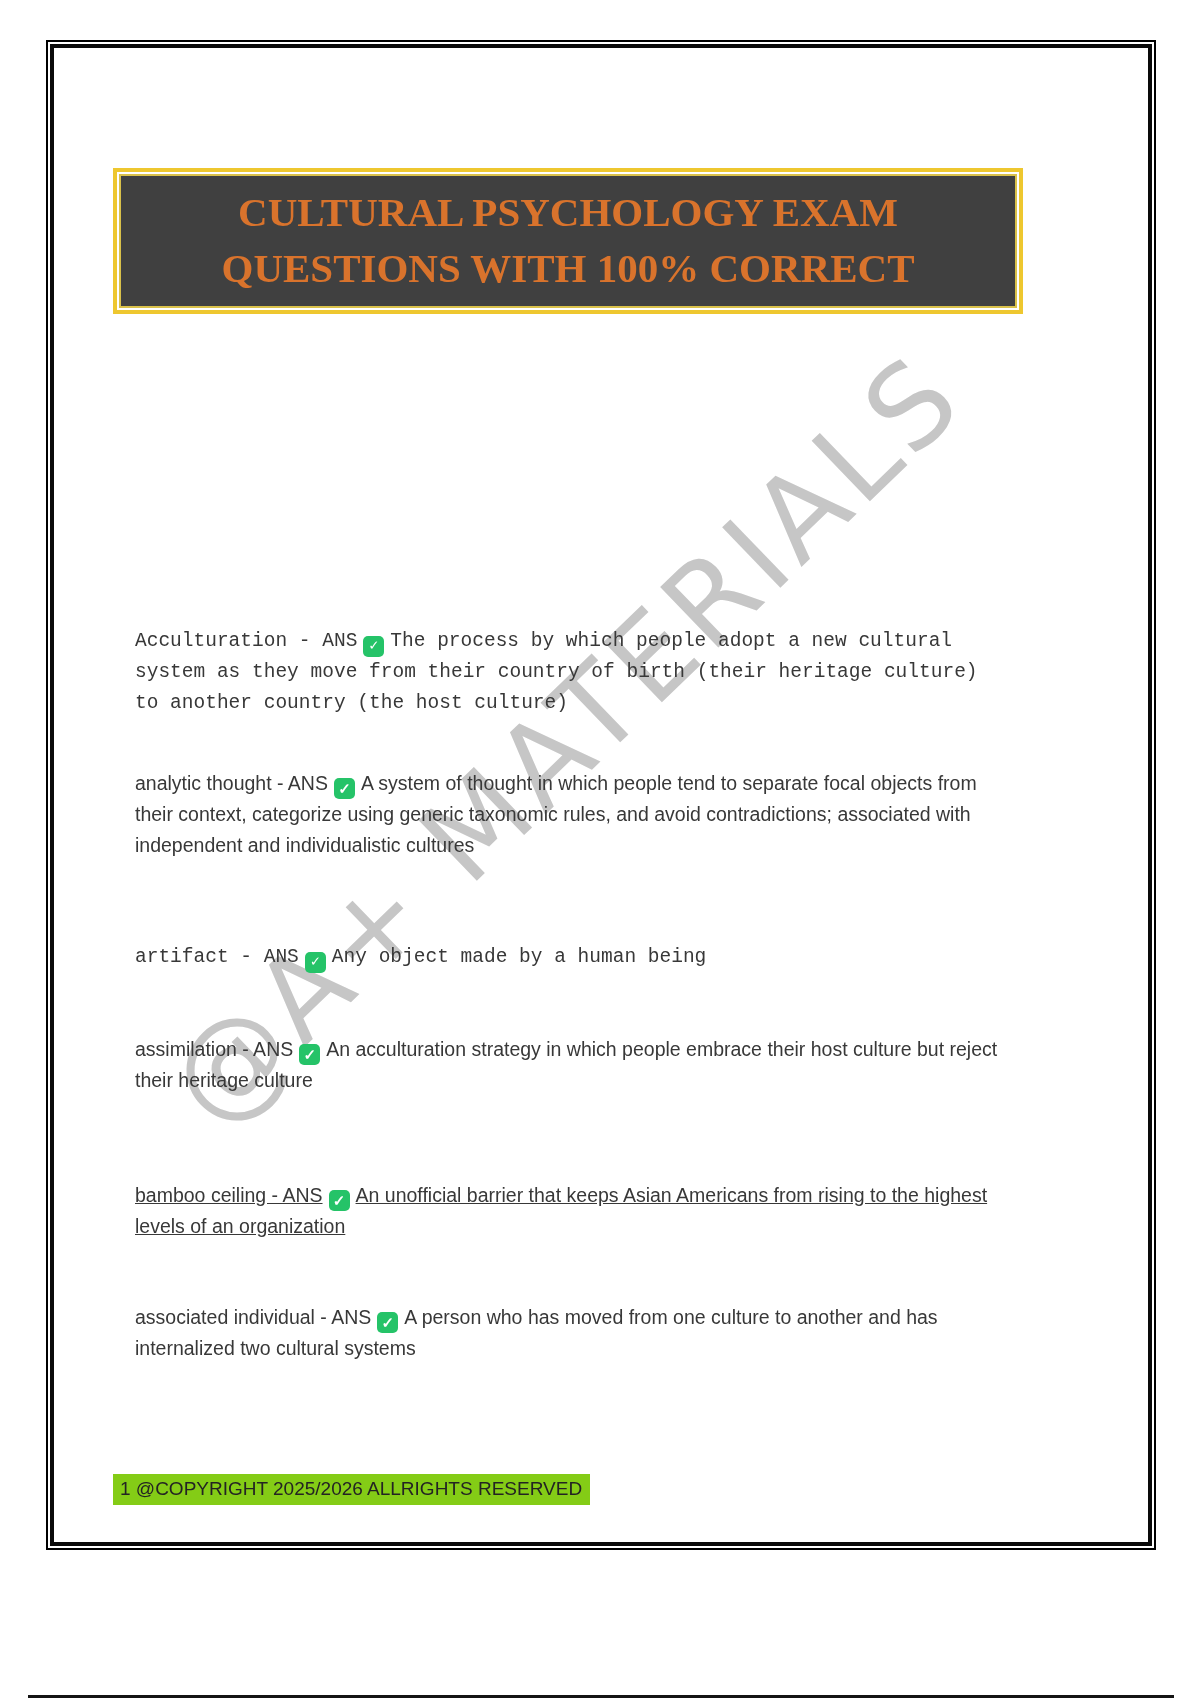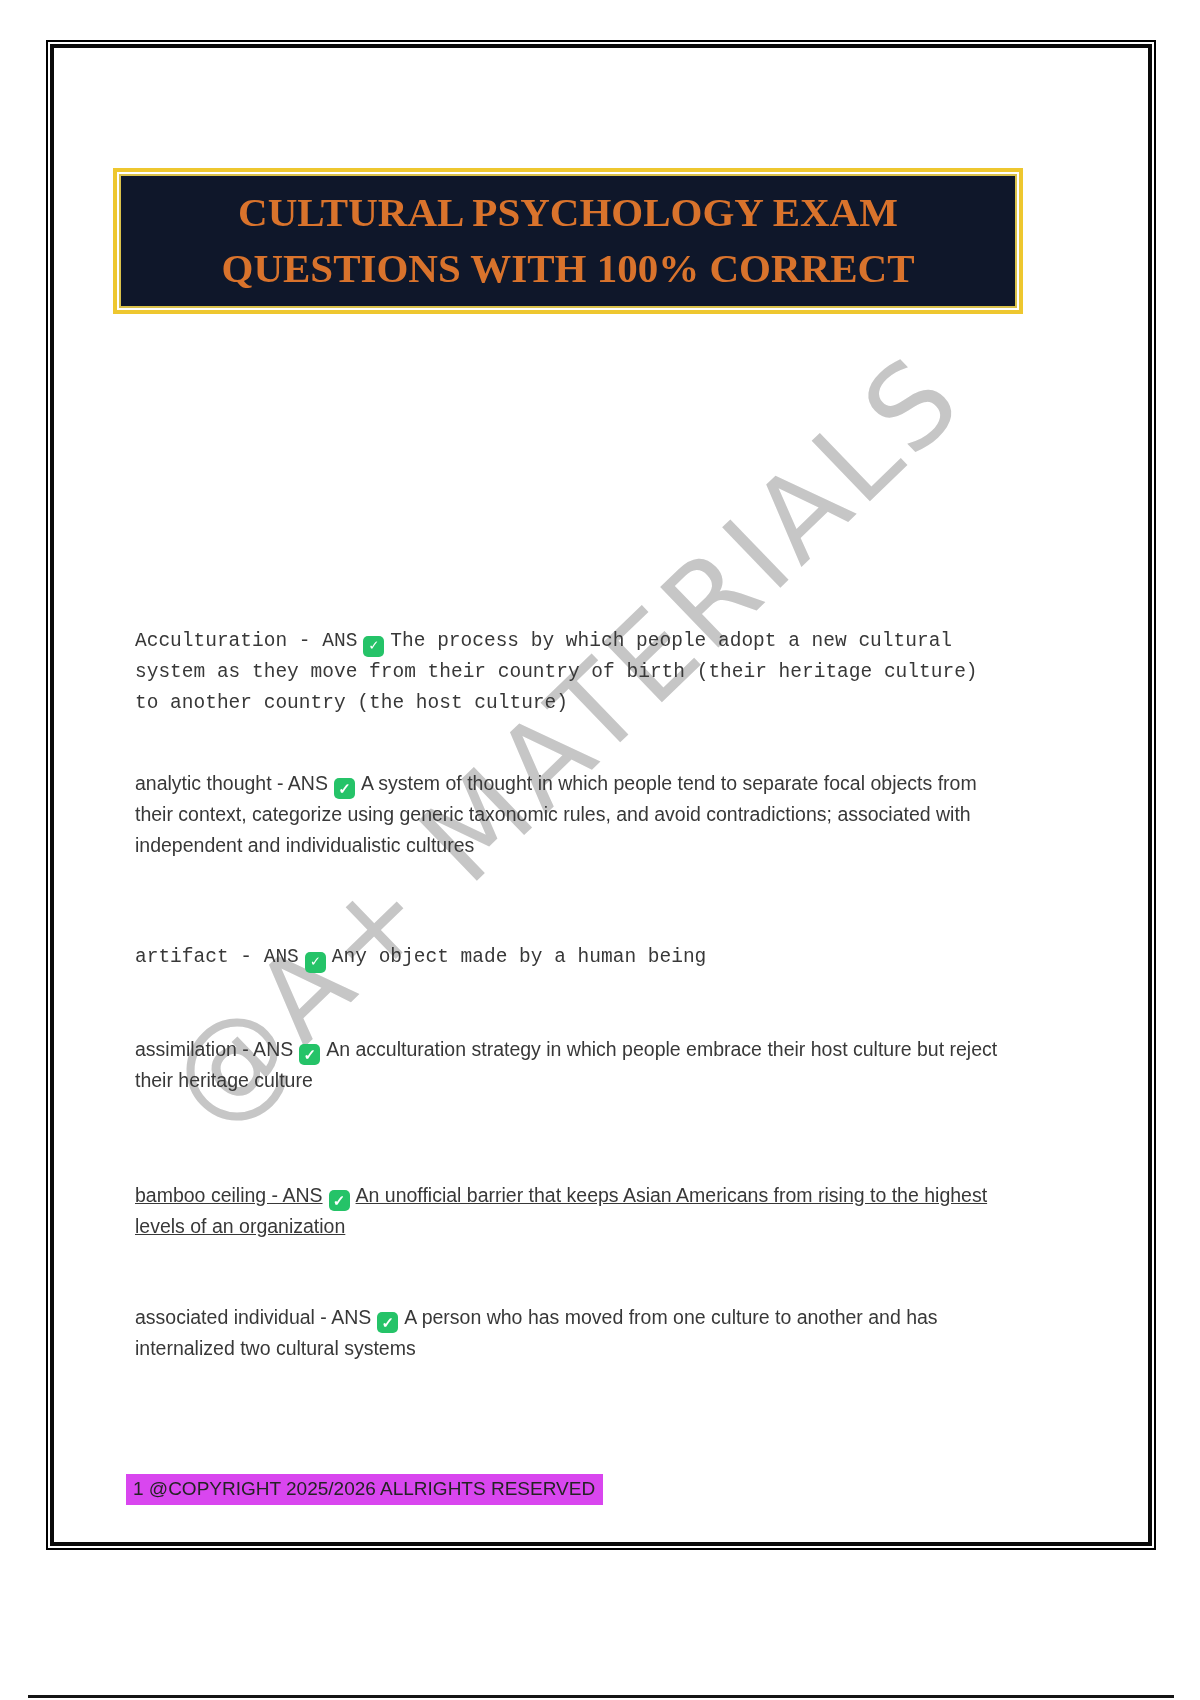--- a/index.html
+++ b/index.html
@@ -27,21 +27,21 @@
     font-size:115px;letter-spacing:6px;white-space:nowrap;
     color:#c6c6c6;z-index:1;user-select:none;
   }
   
   .title-box{
     position:absolute;left:113px;top:168px;width:898px;
     border:4px solid #eec72f;background:#ffffff;padding:2px;z-index:2;
   }
   .title-inner{
     border:2px solid #d9c14a;
-    background:#0f172a;
+    background:#404040;
     padding:8px 6px 10px 6px;
   }
   .title-line{
     font-family:"Liberation Serif", serif;
     font-weight:bold;
     font-size:41px;line-height:56px;
     text-align:center;
     color:#d9732c;
   }
   
@@ -53,22 +53,22 @@
   .e4{top:1034px;} .e5{top:1180px;text-decoration:underline;} .e6{top:1302px;}
   .check{
     display:inline-flex;align-items:center;justify-content:center;
     width:21px;height:21px;border-radius:5px;
     background:#25c368;color:#ffffff;
     font-size:15px;font-weight:bold;line-height:1;
     vertical-align:-4px;margin:0 6px 0 6px;
   }
   
   .footer{
-    position:absolute;left:126px;top:1474px;z-index:2;
-    background:#d946ef;color:#232323;
+    position:absolute;left:113px;top:1474px;z-index:2;
+    background:#84cc16;color:#232323;
     font-size:19px;line-height:26px;padding:2px 8px 3px 7px;
   }
   
   .next-page-line{
     position:absolute;left:28px;top:1695px;width:1146px;height:3px;
     background:#141414;z-index:2;
   }
 </style>
 </head>
 <body>

